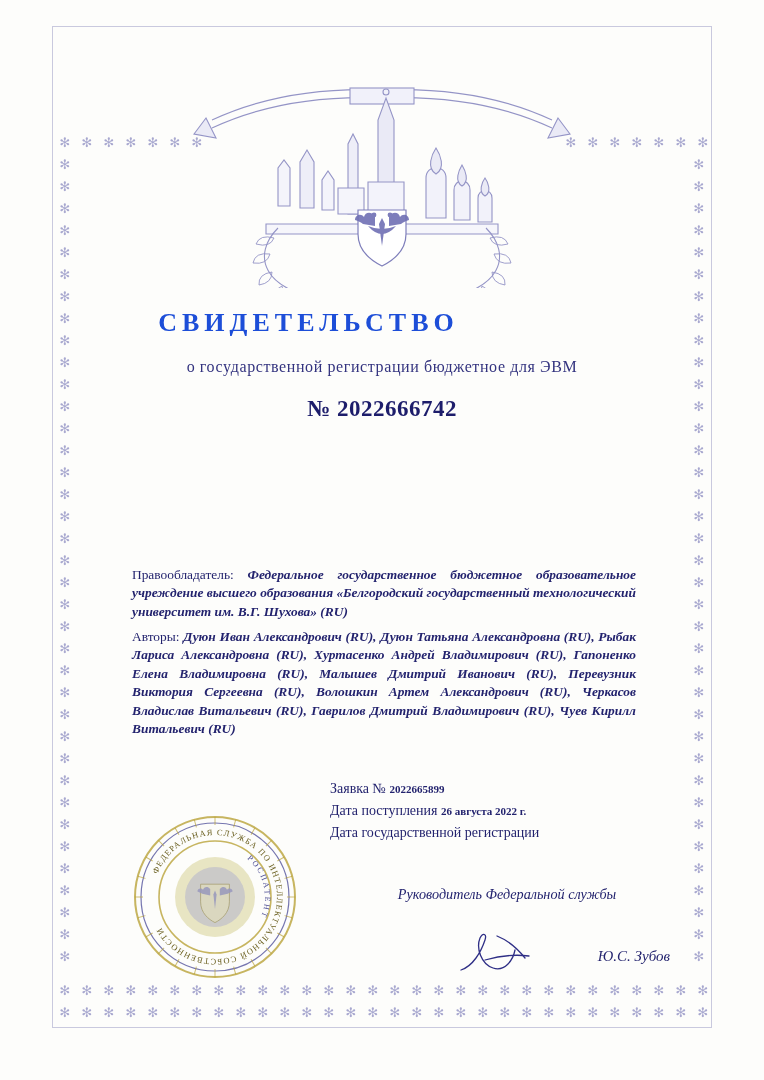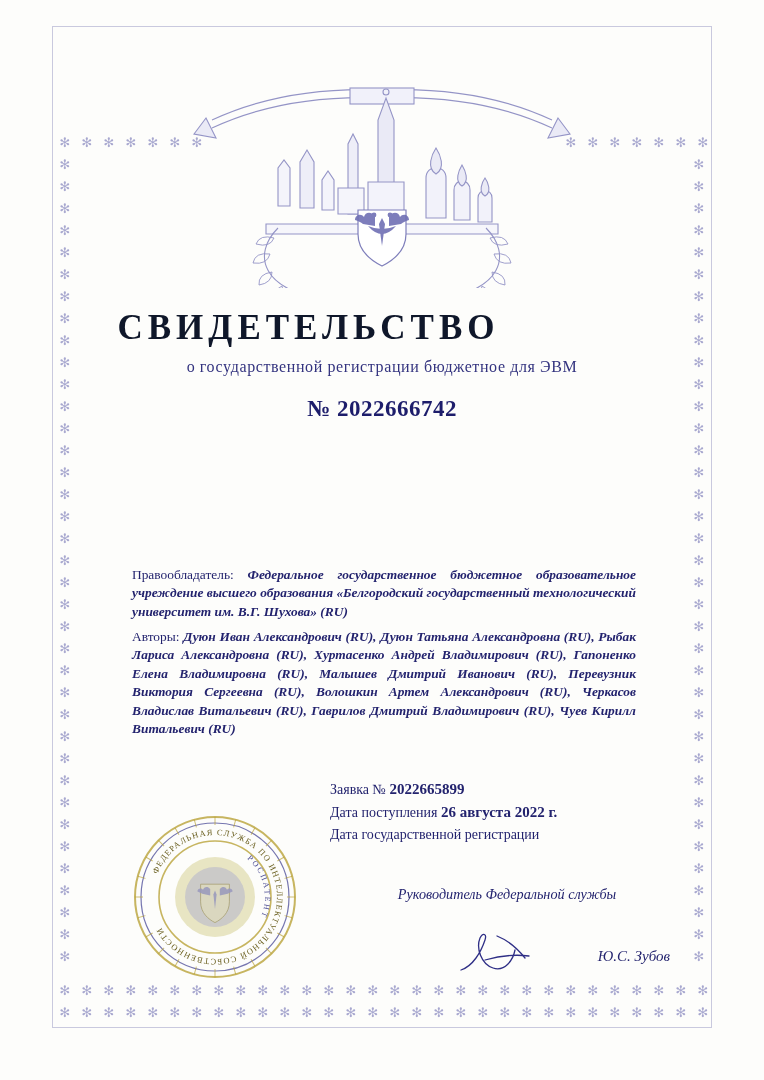--- a/index.html
+++ b/index.html
@@ -74,23 +74,23 @@
   }
 
   
   .cert-title {
     position: absolute;
     top: 308px;
     left: 0;
     width: 617px;
     text-align: center;
     font-weight: bold;
-    font-size: 35px;
+    font-size: 26px;
     letter-spacing: 5px;
-    color: #0f172a;
+    color: #1d4ed8;
   }
   .cert-sub {
     position: absolute;
     top: 358px;
     left: 0;
     width: 764px;
     text-align: center;
     font-size: 16px;
     letter-spacing: .6px;
     color: #33337f;
@@ -144,21 +144,21 @@
     left: 330px;
     top: 778px;
     width: 320px;
     font-size: 14px;
     line-height: 22px;
     color: #23236e;
   }
   .details .row { white-space: nowrap; }
   .details .big {
     font-weight: bold;
-    font-size: 15px;
+    font-size: 11px;
   }
   .details .bigit {
     font-weight: bold;
     font-style: italic;
     font-size: 16.5px;
   }
 
   .signer {
     position: absolute;
     left: 352px;

